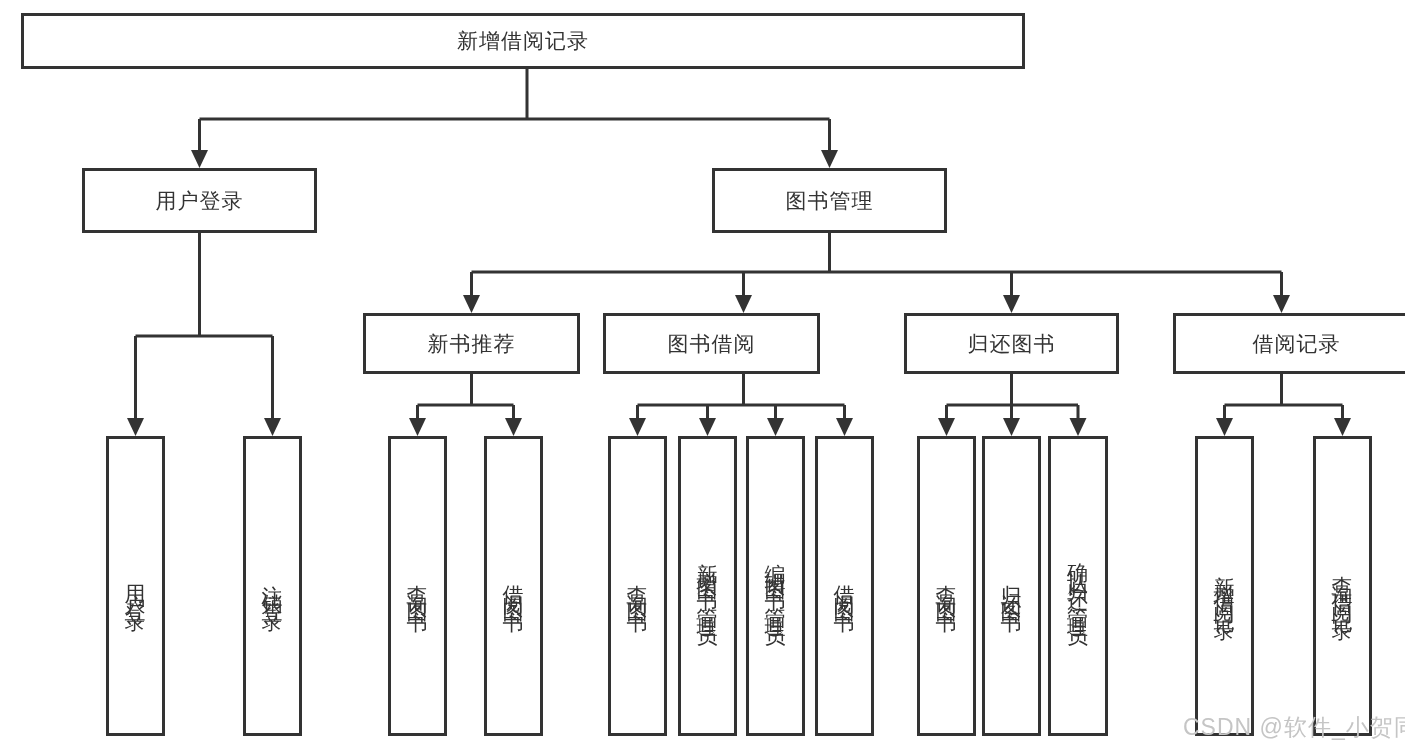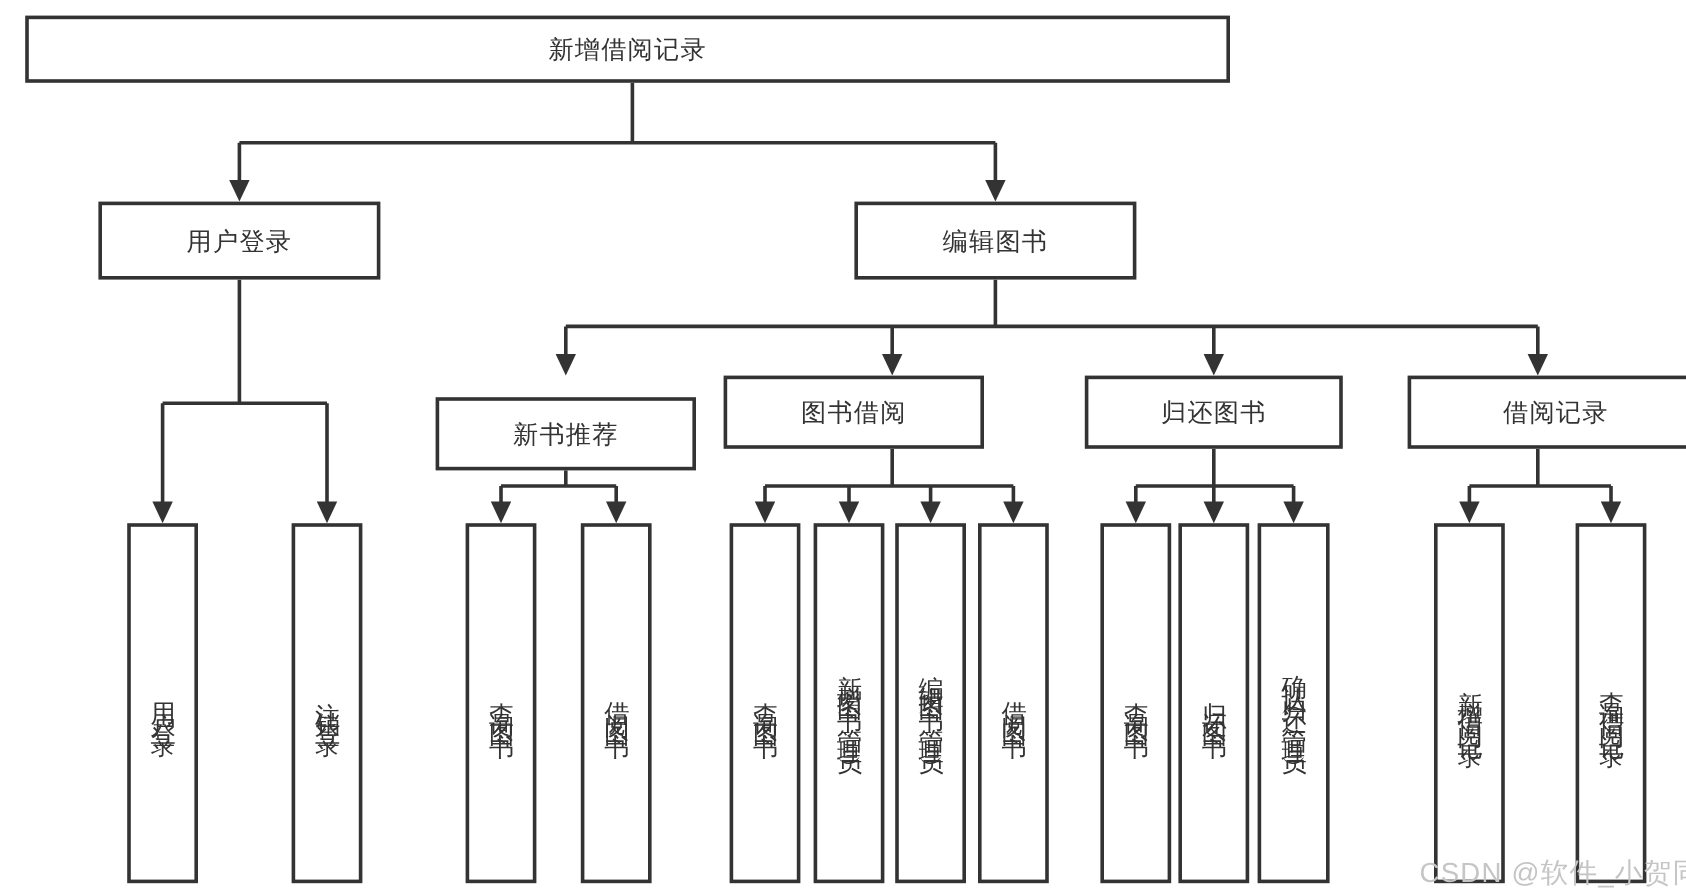--- a/index.html
+++ b/index.html
@@ -68,24 +68,24 @@
   </svg>
 
   <div class="node" style="left:21px;top:13px;width:1004px;height:56px;">
     <span class="h-label">新增借阅记录</span>
   </div>
 
   <div class="node" style="left:82px;top:168px;width:235px;height:65px;">
     <span class="h-label">用户登录</span>
   </div>
   <div class="node" style="left:712px;top:168px;width:235px;height:65px;">
-    <span class="h-label">编辑图书</span>
+    <span class="h-label">图书管理</span>
   </div>
 
-  <div class="node" style="left:363px;top:313px;width:217px;height:61px;margin-top:18px;">
+  <div class="node" style="left:363px;top:313px;width:217px;height:61px;">
     <span class="h-label">新书推荐</span>
   </div>
   <div class="node" style="left:603px;top:313px;width:217px;height:61px;">
     <span class="h-label">图书借阅</span>
   </div>
   <div class="node" style="left:904px;top:313px;width:215px;height:61px;">
     <span class="h-label">归还图书</span>
   </div>
   <div class="node" style="left:1173px;top:313px;width:247px;height:61px;">
     <span class="h-label">借阅记录</span>

